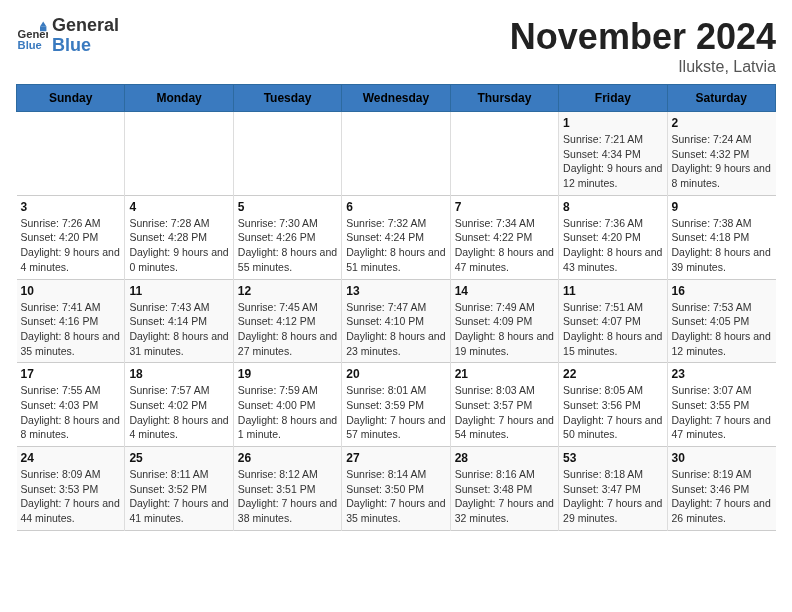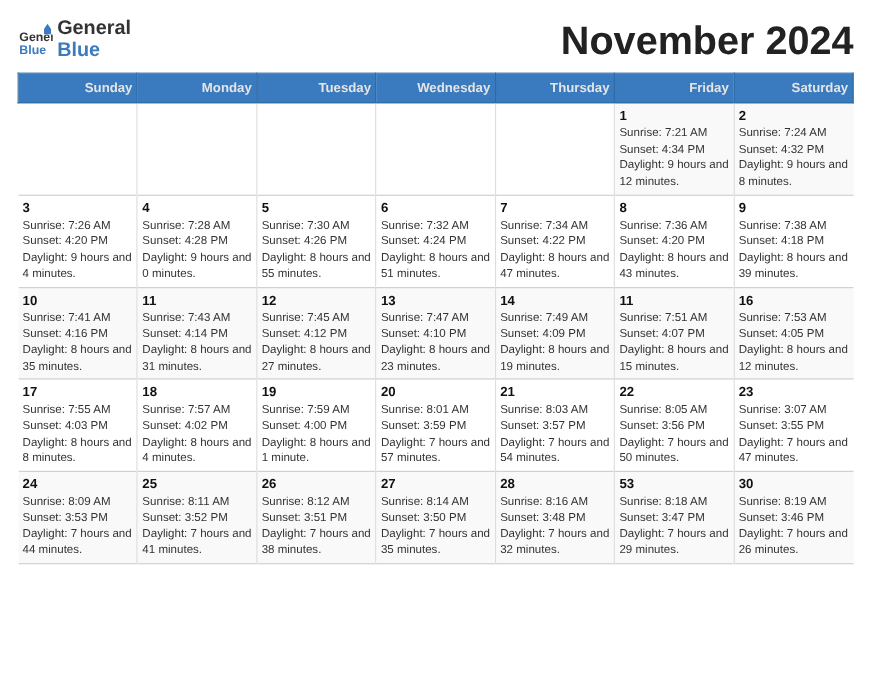--- a/index.html
+++ b/index.html
@@ -47,23 +47,23 @@
       font-weight: normal;
       color: #555;
     }
     table {
       width: 100%;
       border-collapse: collapse;
       font-size: 11px;
     }
     thead tr th {
       background: #3a7abf;
-      color: #e5e5e5;
+      color: #000000;
       padding: 6px 4px;
-      text-align: right;
+      text-align: center;
       font-size: 12px;
       font-weight: bold;
       border: 1px solid #2d6aa0;
     }
     tbody tr {
       border-bottom: 1px solid #ccc;
     }
     tbody tr:nth-child(odd) {
       background: #f9f9f9;
     }
@@ -103,20 +103,21 @@
       <polygon points="30,8 38,8 34,2" fill="#3a7abf"></polygon>
       <polygon points="30,14 38,14 38,8 30,8" fill="#3a7abf"></polygon>
     </svg>
     <div class="logo-text">
       <span>General</span>
       <span>Blue</span>
     </div>
   </div>
   <div class="title-block">
     <h1>November 2024</h1>
+    <h2>Ilukste, Latvia</h2>
   </div>
 </div>
 
 <table>
   <thead>
     <tr>
         <th>Sunday</th>
         <th>Monday</th>
         <th>Tuesday</th>
         <th>Wednesday</th>

